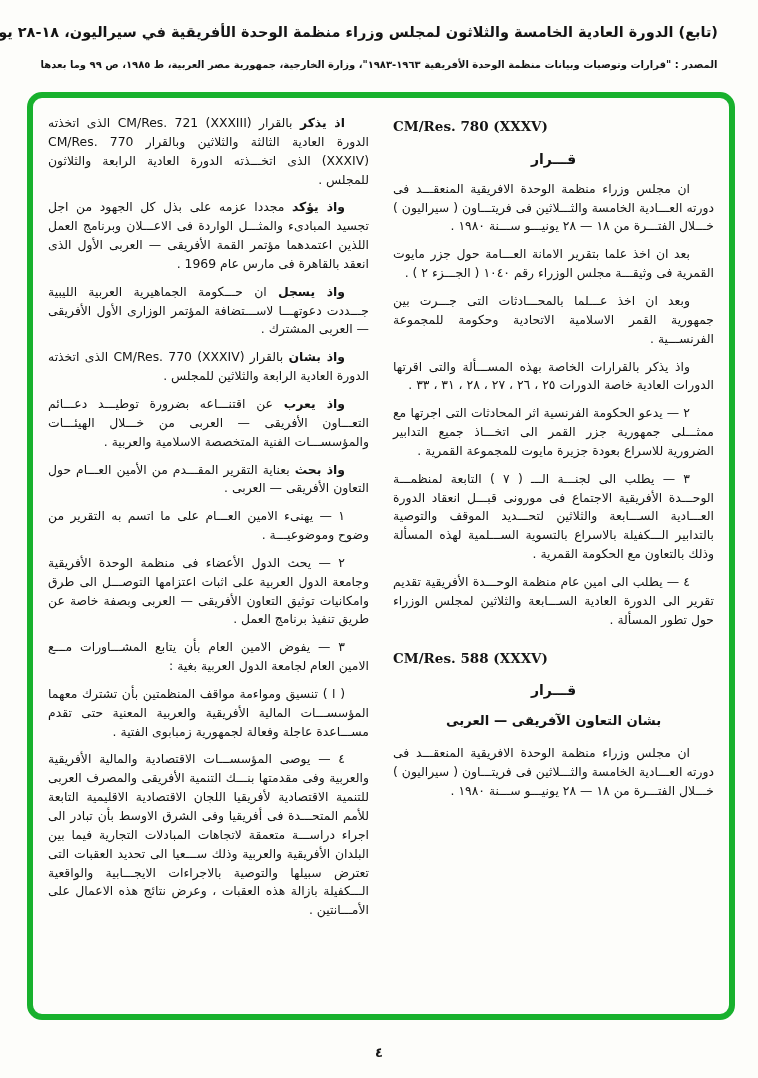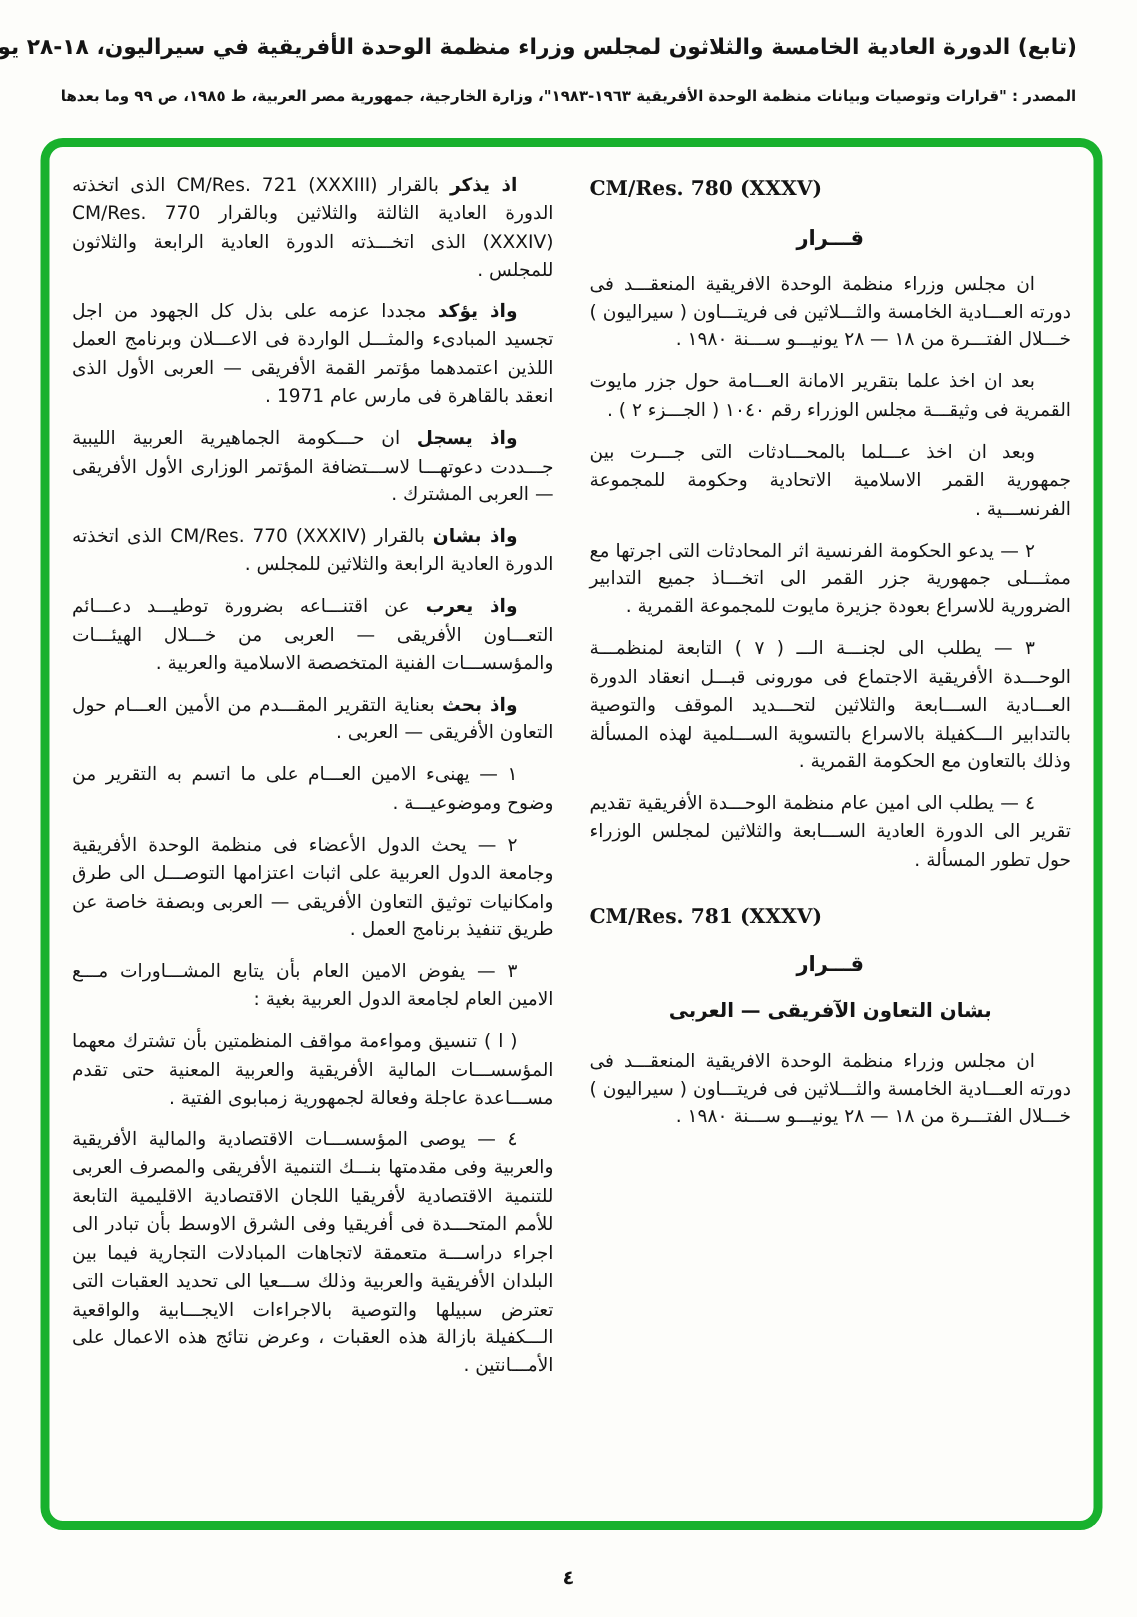--- a/index.html
+++ b/index.html
@@ -76,32 +76,33 @@
 
   <div class="content-box">
     <div class="cols">
 
       <div class="col">
         <div class="res-code">CM/Res. 780 (XXXV)</div>
         <div class="qarar-title">قـــرار</div>
         <p class="para">ان مجلس وزراء منظمة الوحدة الافريقية المنعقـــد فى دورته العـــادية الخامسة والثـــلاثين فى فريتـــاون ( سيراليون ) خـــلال الفتـــرة من ١٨ — ٢٨ يونيـــو ســـنة ١٩٨٠ .</p>
         <p class="para">بعد ان اخذ علما بتقرير الامانة العـــامة حول جزر مايوت القمرية فى وثيقـــة مجلس الوزراء رقم ١٠٤٠ ( الجـــزء ٢ ) .</p>
         <p class="para">وبعد ان اخذ عـــلما بالمحـــادثات التى جـــرت بين جمهورية القمر الاسلامية الاتحادية وحكومة للمجموعة الفرنســـية .</p>
+        <p class="para">واذ يذكر بالقرارات الخاصة بهذه المســـألة والتى اقرتها الدورات العادية خاصة الدورات ٢٥ ، ٢٦ ، ٢٧ ، ٢٨ ، ٣١ ، ٣٣ .</p>
         <p class="para">٢ — يدعو الحكومة الفرنسية اثر المحادثات التى اجرتها مع ممثـــلى جمهورية جزر القمر الى اتخـــاذ جميع التدابير الضرورية للاسراع بعودة جزيرة مايوت للمجموعة القمرية .</p>
         <p class="para">٣ — يطلب الى لجنـــة الـــ ( ٧ ) التابعة لمنظمـــة الوحـــدة الأفريقية الاجتماع فى مورونى قبـــل انعقاد الدورة العـــادية الســـابعة والثلاثين لتحـــديد الموقف والتوصية بالتدابير الـــكفيلة بالاسراع بالتسوية الســـلمية لهذه المسألة وذلك بالتعاون مع الحكومة القمرية .</p>
         <p class="para">٤ — يطلب الى امين عام منظمة الوحـــدة الأفريقية تقديم تقرير الى الدورة العادية الســـابعة والثلاثين لمجلس الوزراء حول تطور المسألة .</p>
-        <div class="res-code second">CM/Res. 781 (XXXV)</div>
+        <div class="res-code second">CM/Res. 588 (XXXV)</div>
         <div class="qarar-title">قـــرار</div>
         <div class="qarar-subtitle">بشان التعاون الآفريقى — العربى</div>
         <p class="para">ان مجلس وزراء منظمة الوحدة الافريقية المنعقـــد فى دورته العـــادية الخامسة والثـــلاثين فى فريتـــاون ( سيراليون ) خـــلال الفتـــرة من ١٨ — ٢٨ يونيـــو ســـنة ١٩٨٠ .</p>
       </div>
 
       <div class="col">
         <p class="para"><strong class="lead">اذ يذكر</strong> <span>بالقرار CM/Res. 721 (XXXIII) الذى اتخذته الدورة العادية الثالثة والثلاثين وبالقرار CM/Res. 770 (XXXIV) الذى اتخـــذته الدورة العادية الرابعة والثلاثون للمجلس .</span></p>
-        <p class="para"><strong class="lead">واذ يؤكد</strong> <span>مجددا عزمه على بذل كل الجهود من اجل تجسيد المبادىء والمثـــل الواردة فى الاعـــلان وبرنامج العمل اللذين اعتمدهما مؤتمر القمة الأفريقى — العربى الأول الذى انعقد بالقاهرة فى مارس عام 1971 .</span></p>
+        <p class="para"><strong class="lead">واذ يؤكد</strong> <span>مجددا عزمه على بذل كل الجهود من اجل تجسيد المبادىء والمثـــل الواردة فى الاعـــلان وبرنامج العمل اللذين اعتمدهما مؤتمر القمة الأفريقى — العربى الأول الذى انعقد بالقاهرة فى مارس عام 1969 .</span></p>
         <p class="para"><strong class="lead">واذ يسجل</strong> <span>ان حـــكومة الجماهيرية العربية الليبية جـــددت دعوتهـــا لاســـتضافة المؤتمر الوزارى الأول الأفريقى — العربى المشترك .</span></p>
         <p class="para"><strong class="lead">واذ بشان</strong> <span>بالقرار CM/Res. 770 (XXXIV) الذى اتخذته الدورة العادية الرابعة والثلاثين للمجلس .</span></p>
         <p class="para"><strong class="lead">واذ يعرب</strong> <span>عن اقتنـــاعه بضرورة توطيـــد دعـــائم التعـــاون الأفريقى — العربى من خـــلال الهيئـــات والمؤسســـات الفنية المتخصصة الاسلامية والعربية .</span></p>
         <p class="para"><strong class="lead">واذ بحث</strong> <span>بعناية التقرير المقـــدم من الأمين العـــام حول التعاون الأفريقى — العربى .</span></p>
         <p class="para"><strong class="lead"></strong> <span>١ — يهنىء الامين العـــام على ما اتسم به التقرير من وضوح وموضوعيـــة .</span></p>
         <p class="para"><strong class="lead"></strong> <span>٢ — يحث الدول الأعضاء فى منظمة الوحدة الأفريقية وجامعة الدول العربية على اثبات اعتزامها التوصـــل الى طرق وامكانيات توثيق التعاون الأفريقى — العربى وبصفة خاصة عن طريق تنفيذ برنامج العمل .</span></p>
         <p class="para"><strong class="lead"></strong> <span>٣ — يفوض الامين العام بأن يتابع المشـــاورات مـــع الامين العام لجامعة الدول العربية بغية :</span></p>
         <p class="para"><strong class="lead"></strong> <span>( ا ) تنسيق ومواءمة مواقف المنظمتين بأن تشترك معهما المؤسســـات المالية الأفريقية والعربية المعنية حتى تقدم مســـاعدة عاجلة وفعالة لجمهورية زمبابوى الفتية .</span></p>
         <p class="para"><strong class="lead"></strong> <span>٤ — يوصى المؤسســـات الاقتصادية والمالية الأفريقية والعربية وفى مقدمتها بنـــك التنمية الأفريقى والمصرف العربى للتنمية الاقتصادية لأفريقيا اللجان الاقتصادية الاقليمية التابعة للأمم المتحـــدة فى أفريقيا وفى الشرق الاوسط بأن تبادر الى اجراء دراســـة متعمقة لاتجاهات المبادلات التجارية فيما بين البلدان الأفريقية والعربية وذلك ســـعيا الى تحديد العقبات التى تعترض سبيلها والتوصية بالاجراءات الايجـــابية والواقعية الـــكفيلة بازالة هذه العقبات ، وعرض نتائج هذه الاعمال على الأمـــانتين .</span></p>
       </div>

